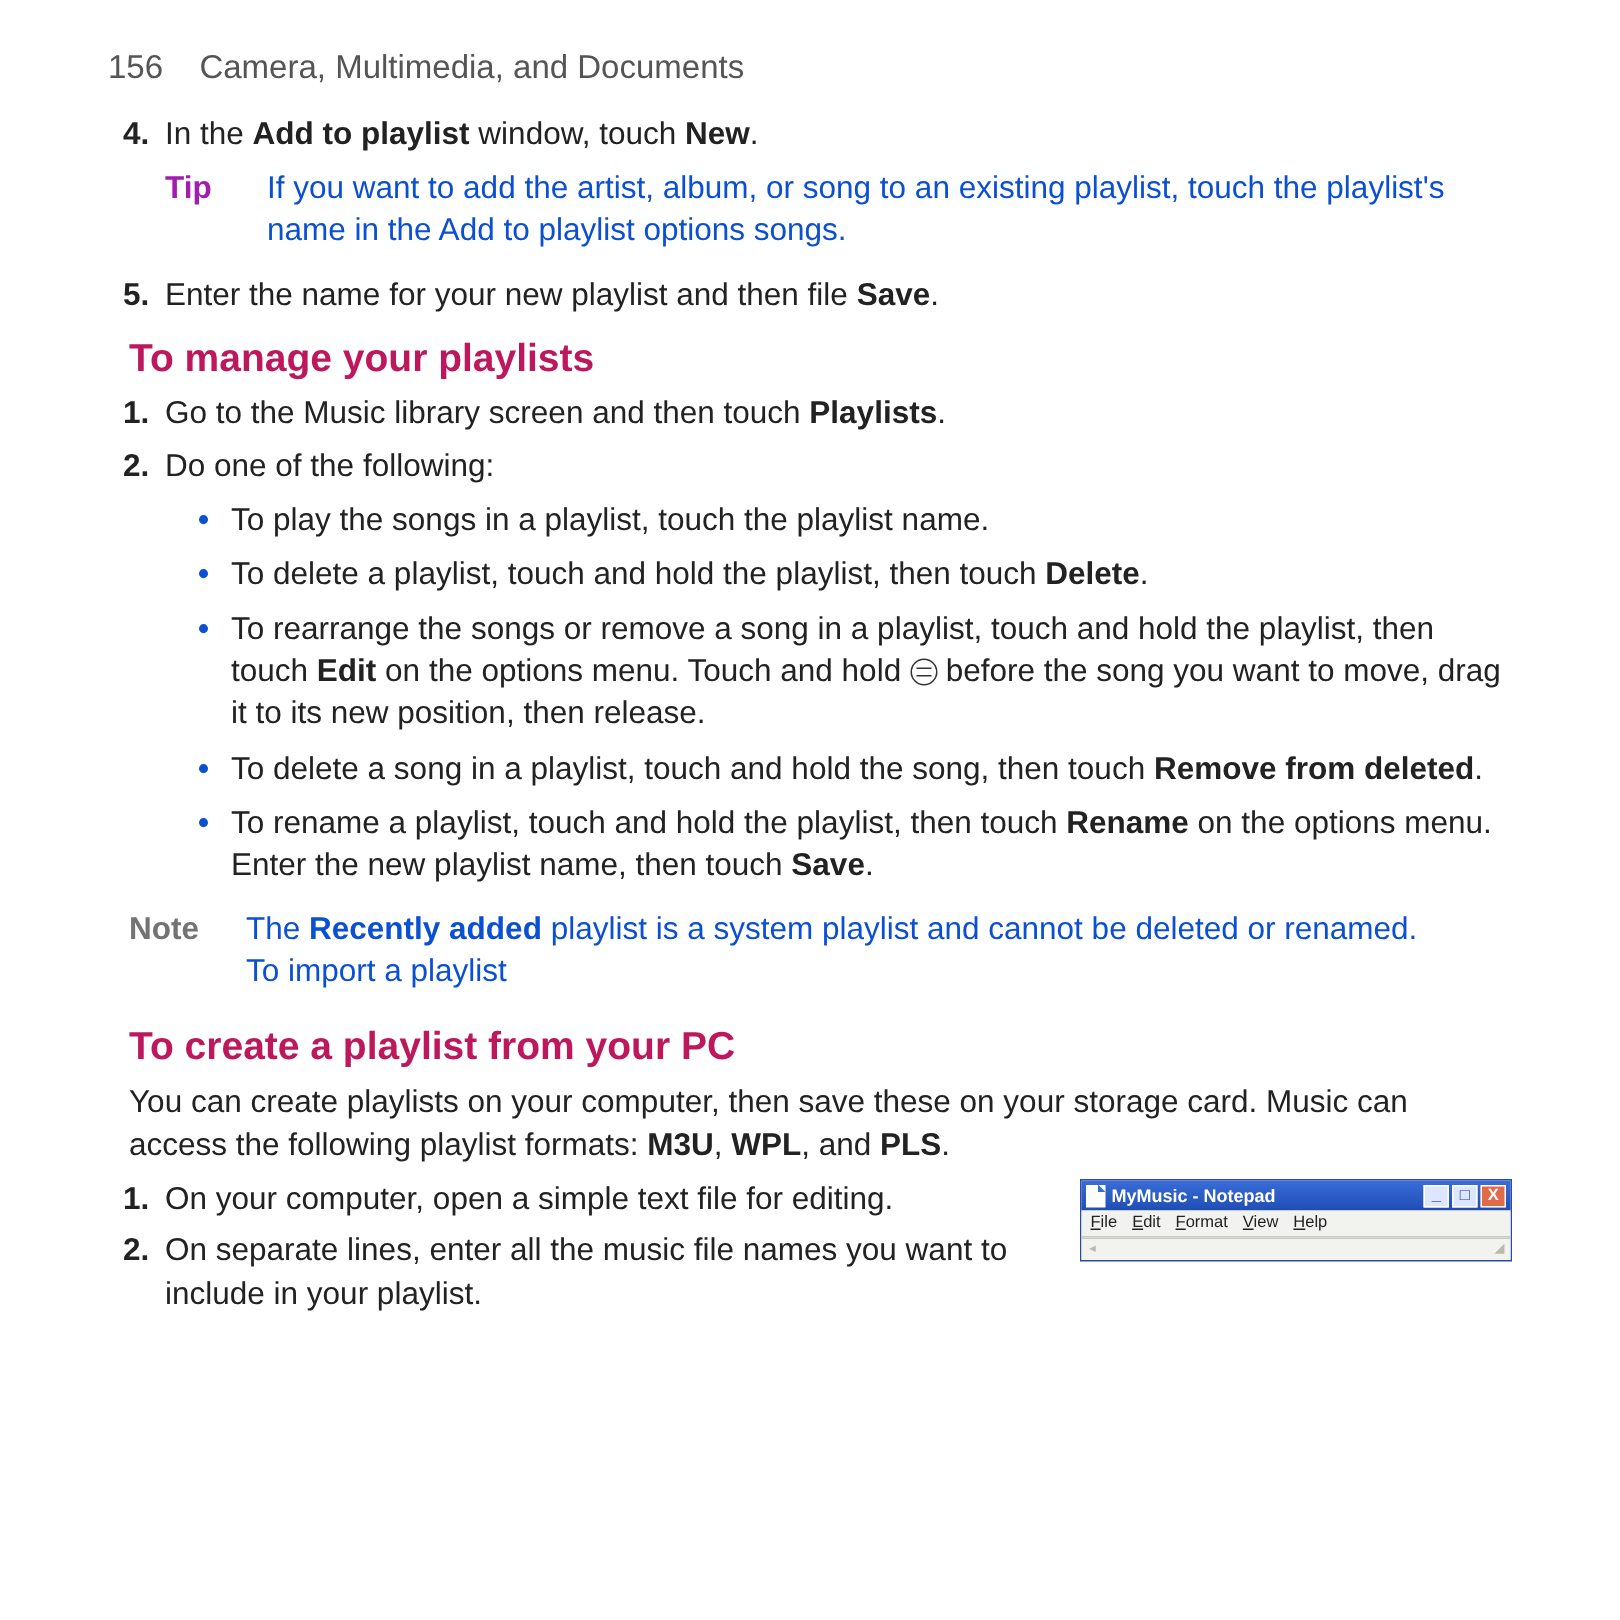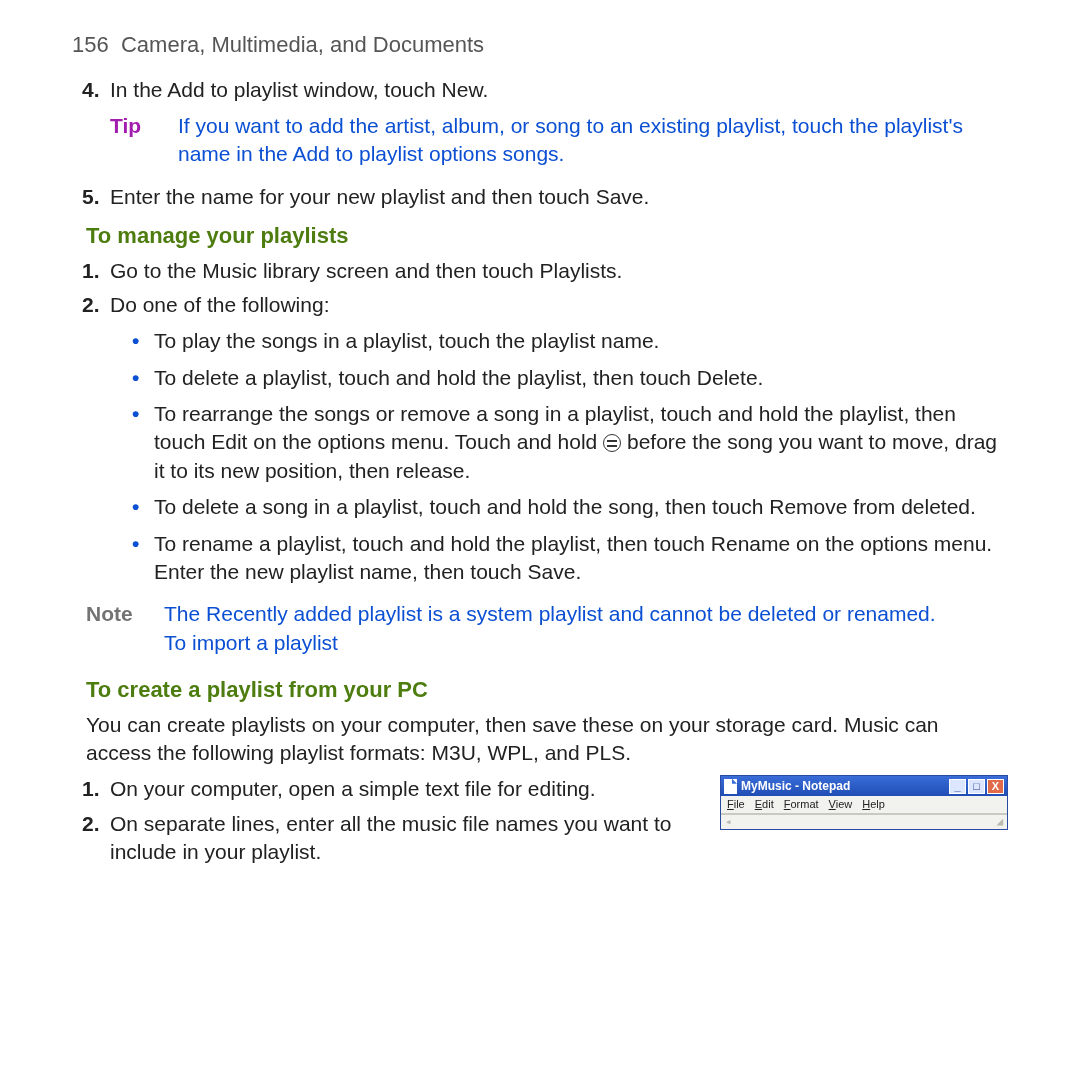--- a/index.html
+++ b/index.html
@@ -12,41 +12,41 @@
     color: #222;
     padding: 30px 72px 40px 72px;
     line-height: 1.35;
   }
   .page-header {
     color: #555;
     font-size: 22px;
     margin-bottom: 16px;
   }
   .page-num { display: inline; }
-  .chap-title { display: inline; }
+  .chap-title { display: inline; margin-left: 12px; }
   .ol-num {
     list-style: none;
     padding-left: 38px;
     margin-bottom: 8px;
   }
   .ol-num li { margin-bottom: 6px; }
   .num-marker { font-weight: 700; display: inline-block; width: 28px; margin-left: -28px; }
   .tip-row { display: flex; padding-left: 38px; margin: 8px 0 14px 0; }
   .tip-label { color: #a21caf; font-weight: 700; width: 68px; flex-shrink: 0; }
   .tip-text { color: #0b4fd3; }
   .note-row { display: flex; padding-left: 0px; margin: 14px 0 18px 0; }
   .note-label { color: #737373; font-weight: 700; width: 78px; flex-shrink: 0; margin-left: 14px;}
   .note-text { color: #0b4fd3; }
   .section-head {
-    color: #4d7c0f;
+    color: #be185d;
     font-weight: 700;
     margin: 10px 0 6px 14px;
-    font-size: 22px;
-  }
-  .bold { font-weight: 400; text-align: center; }
+    font-size: 26px;
+  }
+  .bold { font-weight: 700; text-align: center; }
   .bullets { list-style: none; padding-left: 82px; }
   .bullets li { margin-bottom: 8px; position: relative; }
   .bullets li::before {
     content: "•";
     color: #0b4fd3;
     position: absolute;
     left: -22px;
     font-weight: 700;
   }
   .inline-icon {
@@ -145,21 +145,21 @@
   </li>
 </ul>
 
 <div class="tip-row">
   <div class="tip-label">Tip</div>
   <div class="tip-text">If you want to add the artist, album, or song to an existing playlist, touch the playlist's name in the Add to playlist options songs.</div>
 </div>
 
 <ul class="ol-num">
   <li>
-    <span class="num-marker">5.</span><span>Enter the name for your new playlist and then touch </span><span class="bold">Save</span><span>.</span>
+    <span class="num-marker">5.</span><span>Enter the name for your new playlist and then file </span><span class="bold">Save</span><span>.</span>
   </li>
 </ul>
 
 <div class="section-head">To manage your playlists</div>
 
 <ul class="ol-num">
   <li>
     <span class="num-marker">1.</span><span>Go to the Music library screen and then touch </span><span class="bold">Playlists</span><span>.</span>
   </li>
   <li>

